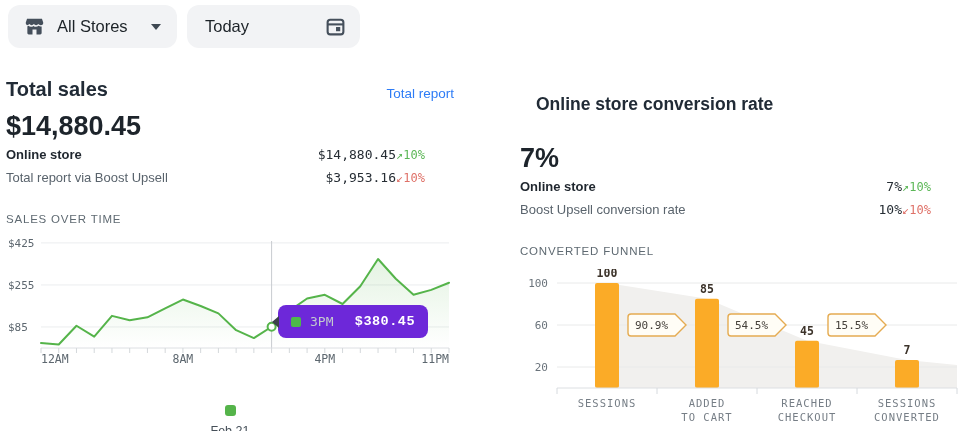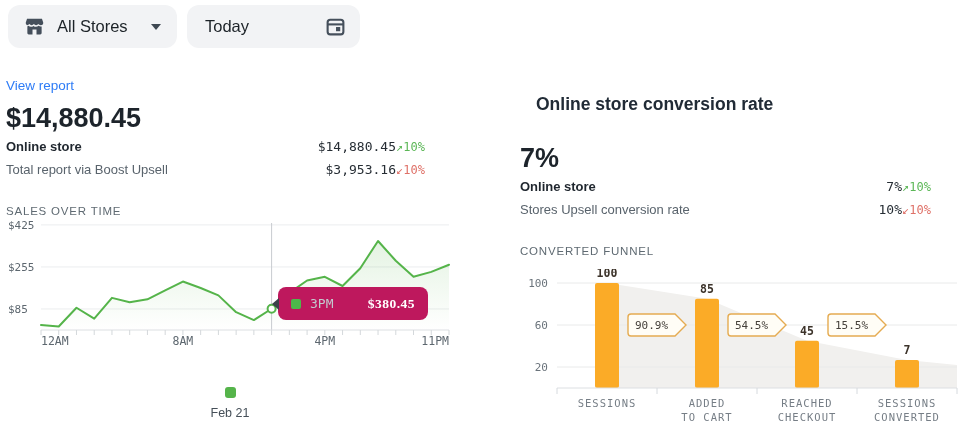--- a/index.html
+++ b/index.html
@@ -43,38 +43,38 @@
   .metric-row { display:flex; align-items:center; height:23px; font-size:13px; }
   .metric-row .label { flex:1; color:#59636c; }
   .metric-row.primary .label { color:#1f262e; font-weight:bold; }
   .metric-row .value  { font-family:"DejaVu Sans Mono", monospace; font-size:13px; color:#262d34; }
   .metric-row .change { font-family:"DejaVu Sans Mono", monospace; font-size:12px; width:58px; text-align:left; }
   .change.up   { color:#5cb757; }
   .change.down { color:#df7168; }
 
   .section-label { margin-top:24px; font-size:11.5px; font-weight:normal; letter-spacing:.8px; color:#5f6a72; }
 
-  .chart-wrap { position:relative; }
+  .chart-wrap { position:relative; margin-top:10px; }
   .funnel-wrap { margin-top:12px; }
   svg { display:block; }
 
   
   .tooltip {
     position:absolute; left:272px; top:70px; width:150px; height:33px;
-    background:#be185d; border-radius:8px;
+    background:#6d28d9; border-radius:8px;
     display:flex; align-items:center; gap:9px; padding:0 13px;
   }
   .tooltip::before {
     content:""; position:absolute; left:-6px; top:11px;
     border-top:6px solid transparent; border-bottom:6px solid transparent;
     border-right:7px solid #3b4249;
   }
   .tt-swatch { width:10px; height:10px; border-radius:2px; background:#4db94a; }
   .tt-time  { font-family:"DejaVu Sans Mono", monospace; font-size:13px; color:#c3c9ce; }
-  .tt-value { margin-left:auto; font-family:Liberation Serif, serif; font-weight:bold; font-size:13.5px; color:#ffffff; letter-spacing:.5px; }
+  .tt-value { margin-left:auto; font-family:Liberation Mono, monospace; font-weight:bold; font-size:13.5px; color:#ffffff; letter-spacing:.5px; }
 
   
   .legend { display:flex; align-items:center; gap:8px; font-size:12.5px; color:#454f58;flex-direction:column; }
   .legend-sales  { margin-top:30px; }
   .legend-funnel { margin-top:14px; }
   .legend .swatch { width:11px; height:11px; border-radius:3px; background:#999; }
 </style>
 </head>
 <body>
 
@@ -98,21 +98,22 @@
         <rect x="10.5" y="10.5" width="4" height="4" fill="#454f5b" stroke="none"></rect>
       </svg>
     </span>
   </button>
 </div>
 
 <div class="content">
 
   <section class="panel-left">
     <div class="panel-head">
-      <a href="#" class="view-report">View report</a>
+      <h2 class="title-lg">Total sales</h2>
+      <a href="#" class="view-report">Total report</a>
     </div>
     <div class="big-value">$14,880.45</div>
 
     <div class="metrics">
       <div class="metric-row primary">
         <span class="label">Online store</span>
         <span class="value">$14,880.45</span>
         <span class="change up"><span>↗</span><span>10%</span></span>
       </div>
       <div class="metric-row">
@@ -191,21 +192,21 @@
     </div>
     <div class="big-value">7%</div>
 
     <div class="metrics">
       <div class="metric-row primary">
         <span class="label">Online store</span>
         <span class="value">7%</span>
         <span class="change up"><span>↗</span><span>10%</span></span>
       </div>
       <div class="metric-row">
-        <span class="label">Stores Upsell conversion rate</span>
+        <span class="label">Boost Upsell conversion rate</span>
         <span class="value">10%</span>
         <span class="change down"><span>↙</span><span>10%</span></span>
       </div>
     </div>
 
     <div class="section-label">CONVERTED FUNNEL</div>
 
     <div class="chart-wrap funnel-wrap">
       <svg id="funnel-svg" width="440" height="156" viewBox="0 0 440 156">
           <polygon points="87,14 187,29.75 287,71.75 387,91 437,96 437,119 87,119" fill="#f1f0ee"></polygon>

